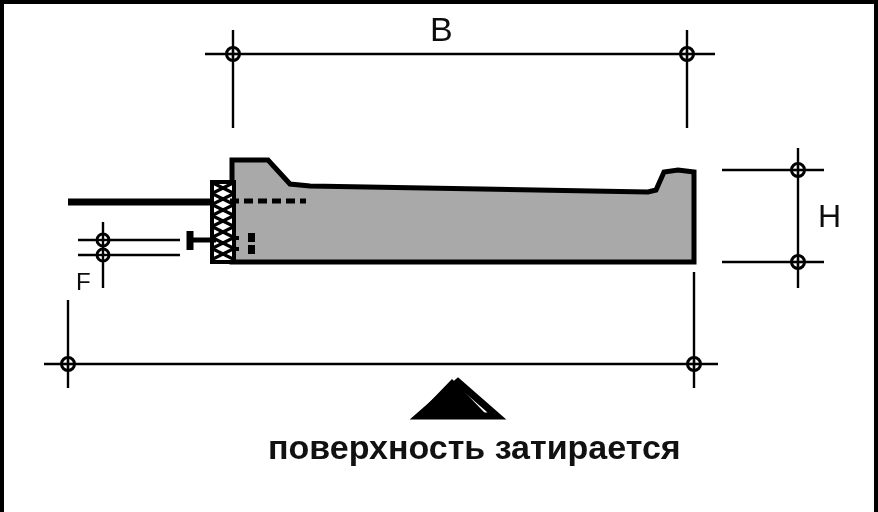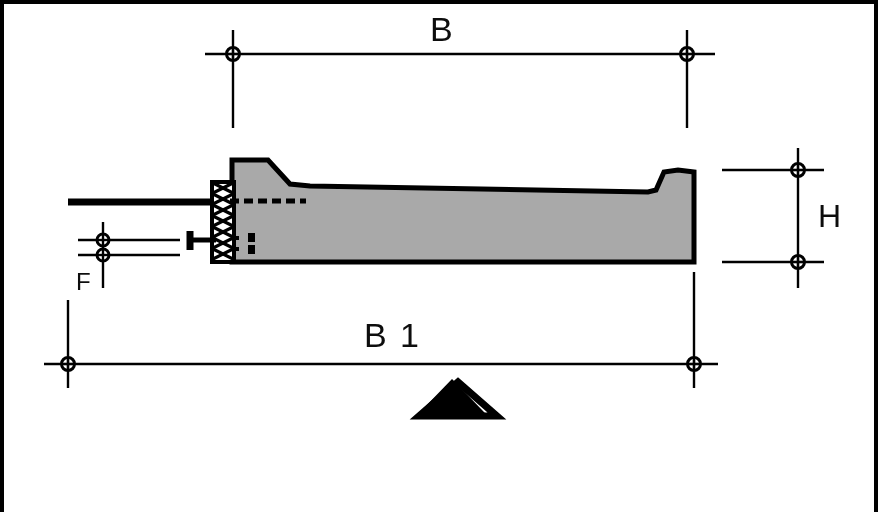--- a/index.html
+++ b/index.html
@@ -206,22 +206,22 @@
 
       <path d="M 458,382 L 497,416 L 419,416 Z" fill="none" stroke="#000000" stroke-width="7" stroke-linejoin="miter"></path>
 
       <path d="M 452,384 L 481,414 L 423,414 Z" fill="#000000" stroke="#000000" stroke-width="7" stroke-linejoin="miter"></path>
     </g>
 
   </svg>
 
   <div class="lbl lbl-B">B</div>
 
-  <div class="lbl lbl-B1">B 1</div>
 
   <div class="lbl lbl-H">H</div>
 
   <div class="lbl lbl-F">F</div>
 
+  <div class="lbl lbl-note">поверхность затирается</div>
 
   <div class="watermark">&nbsp;</div>
 
 </div>
 
 </body></html>

